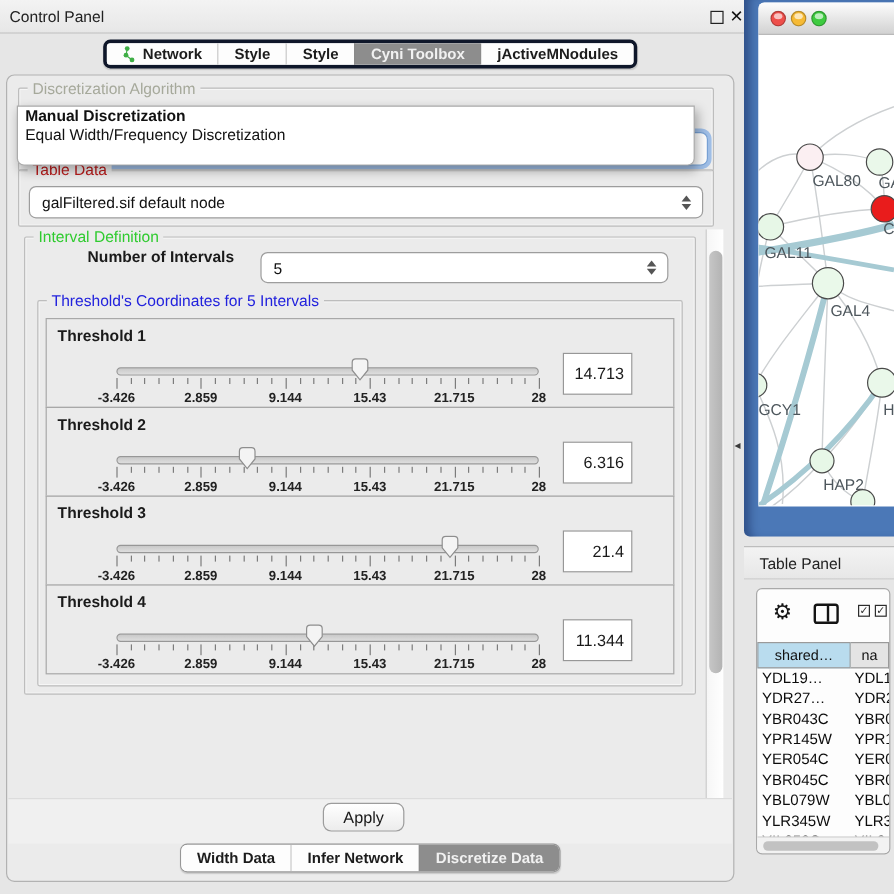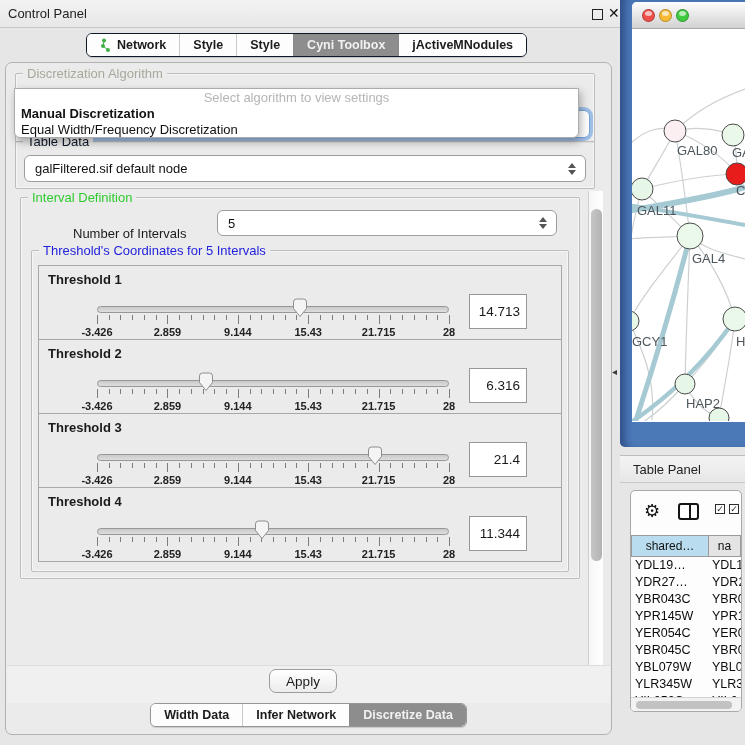--- a/index.html
+++ b/index.html
@@ -7,35 +7,35 @@
 body{font-family:"Liberation Sans","DejaVu Sans",sans-serif;background:#e6e6e6;overflow:hidden;font-size:13px;color:#1a1a1a}
 #screen{position:relative;width:745px;height:745px}
 .abs{position:absolute}
 
 
 #cp-titlebar{left:0;top:0;width:620px;height:28px;background:linear-gradient(#f3f3f3,#e7e7e7);border-bottom:1px solid #c6c6c6}
 #cp-title{position:absolute;left:8px;top:0;line-height:28px;font-size:13px;color:#222}
 #cp-float{position:absolute;left:592px;top:9px;width:11px;height:11px;border:1.5px solid #222}
 #cp-close{position:absolute;left:608px;top:5px;font-size:14px;font-weight:bold;color:#111}
 
-#cp-tabbar{left:86px;top:33px;height:24px;display:inline-flex;border:1px solid #0f172a;border-radius:6px;overflow:hidden;background:#fff;box-shadow:0 1px 1px rgba(0,0,0,.15)}
+#cp-tabbar{left:86px;top:33px;height:24px;display:inline-flex;border:3px solid #0f172a;border-radius:6px;overflow:hidden;background:#fff;box-shadow:0 1px 1px rgba(0,0,0,.15)}
 .tab{display:flex;align-items:center;gap:5px;padding:0 13px;font-size:12.5px;font-weight:700;color:#1c1c1c;background:#fdfdfd;border-left:1px solid #c9c9c9;cursor:default}
 .tab:first-child{border-left:none}
 .tab.sel{background:#8d8d8d;color:#f1f1f1;border-left:1px solid #8a8a8a}
 .tab.sel + .tab{border-left:1px solid #8a8a8a}
 #net-tab-icon svg{display:block}
 
 #cp-main{left:5px;top:62px;width:607px;height:673px;background:#ebebeb;border:1px solid #b2b2b2;border-radius:7px}
 
 .group{position:absolute;border:1px solid #bdbdbd;border-radius:2px;box-shadow:inset 0 0 0 1px rgba(255,255,255,.55)}
 .group-title{position:absolute;top:-8px;left:7px;background:#ebebeb;padding:0 4px;font-size:13px}
 .t-green{color:#2fcb2f}
 .t-blue{color:#2222dd}
 .t-faded{color:#a6a99b}
-.t-dark{color:#0f172a}
+.t-dark{color:#b91c1c}
 
 .combo{position:absolute;background:#fff;border:1px solid #9d9d9d;border-radius:6px;font-size:13px;display:flex;align-items:center;padding-left:10px;color:#111}
 .spinner{position:absolute;right:9px;top:50%;transform:translateY(-50%);display:flex;flex-direction:column;gap:2px}
 .spinner i{width:0;height:0;border-left:4px solid transparent;border-right:4px solid transparent}
 .spinner .up{border-bottom:5px solid #555}
 .spinner .dn{border-top:5px solid #555}
 
 #algo-group{left:9px;top:10px;width:580px;height:70px}
 #algo-combo{left:8px;top:36px;width:566px;height:28px;border:1px solid #79a3d6;box-shadow:0 0 0 3px rgba(108,160,227,.6)}
 #algo-popup{left:8px;top:25px;width:565px;height:50px;background:#fff;border:1px solid #ababab;border-radius:0 0 6px 6px;box-shadow:2px 4px 9px rgba(0,0,0,.30);z-index:30}
@@ -44,21 +44,21 @@
 .popup-opt.sel{font-weight:700}
 
 #td-group{left:9px;top:78px;width:580px;height:48px}
 #td-combo{left:8px;top:13px;width:562px;height:27px}
 
 #scrollpane{left:9px;top:128px;width:588px;height:478px;overflow:hidden}
 #vscroll{position:absolute;right:0;top:0;width:15px;height:478px;background:linear-gradient(90deg,#f6f6f6,#fff);border-left:1px solid #cdcdcd}
 #vscroll-thumb{position:absolute;left:2px;top:18px;width:11px;height:352px;background:linear-gradient(90deg,#c6c6c6,#b3b3b3);border-radius:6px}
 
 #int-group{left:5px;top:6px;width:560px;height:382px}
-#noi-label{position:absolute;left:52px;top:28px;font-weight:400}
+#noi-label{position:absolute;left:52px;top:8px;font-weight:700}
 #noi-combo{left:196px;top:12px;width:340px;height:26px}
 #thr-group{left:10px;top:52px;width:538px;height:322px}
 .thr-panel{position:absolute;left:6px;width:524px;height:75px;border:1px solid #a8a8a8;background:#ebebeb}
 .thr-label{position:absolute;left:9px;top:6px;font-weight:700;font-size:13px}
 .sld{position:absolute;left:58px;top:0;width:352px;height:75px}
 .sld-track{position:absolute;left:0;top:40px;width:352px;height:7px;background:linear-gradient(#c9c9c9,#dedede);border:1px solid #979797;border-radius:4px}
 .sld-thumb{position:absolute;top:32px;width:16px;height:20px}
 .tickrow{position:absolute;left:0;top:49px;width:352px;height:10px}
 .tick{position:absolute;top:0;width:1px;background:#7c7c7c;height:5px}
 .tick.major{height:9px}
@@ -146,21 +146,20 @@
   </div>
 
   <div class="abs" id="cp-main">
 
     <div class="group" id="algo-group">
       <span class="group-title t-faded">Discretization Algorithm</span>
       <div class="combo" id="algo-combo"></div>
     </div>
 
     <div class="abs" id="algo-popup">
-      <div id="popup-hint">Select algorithm to view settings</div>
       <div class="popup-opt sel">Manual Discretization</div>
       <div class="popup-opt">Equal Width/Frequency Discretization</div>
     </div>
 
     <div class="group" id="td-group">
       <span class="group-title t-dark">Table Data</span>
       <div class="combo" id="td-combo">
         <span>galFiltered.sif default node</span>
         <span class="spinner">
             <i class="up"></i>

